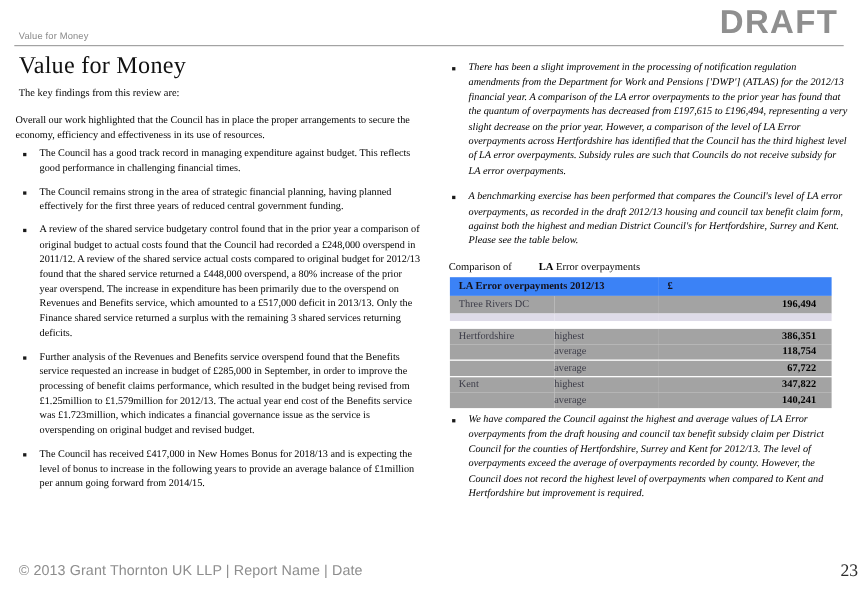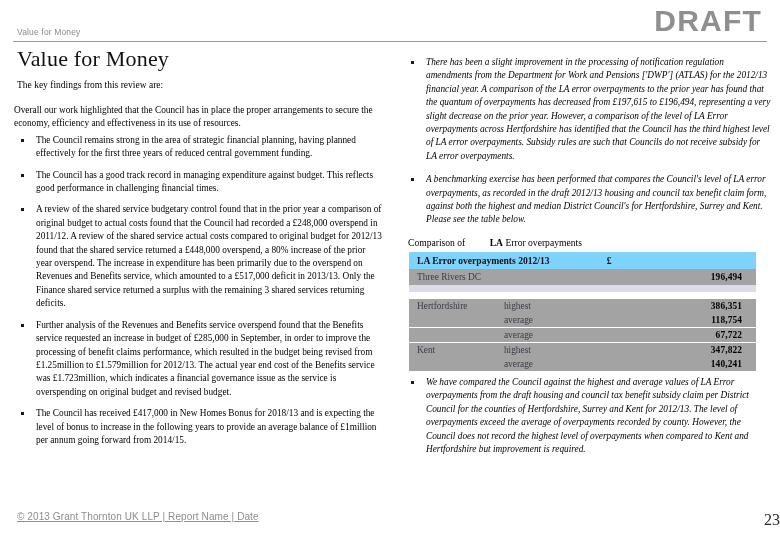--- a/index.html
+++ b/index.html
@@ -140,21 +140,21 @@
     font-weight: normal;
     text-align: left;
     vertical-align: middle;
     height: 14px;
   }
   #lat-table .c1 { width: 126px; padding-left: 8px; }
   #lat-table .c2 { width: 118px; }
   #lat-table .c3 { width: 103px; text-align: right; padding-right: 14px; }
 
   #lat-table thead th {
-    background: #7dd3fc;
+    background: #3b82f6;
     color: #141018;
     font-weight: bold;
     height: 17px;
     font-size: 9.6px;
   }
   #lat-table thead th.c3 {
     font-weight: bold;
     text-align: left;
     padding-left: 8px;
     padding-right: 0;
@@ -181,25 +181,24 @@
   }
   #lat-table td.c3 { font-weight: bold; letter-spacing: 0.1px; }
   #lat-table td.c1, #lat-table td.c2 { color: #3c3c48; }
 
   
   #footer-text {
     position: absolute;
     left: 17px;
     top: 511px;
     font-family: "Liberation Sans", sans-serif;
-    font-size: 10px;
+    font-size: 13px;
     color: #8d8d8d;
     letter-spacing: 0.1px;
     white-space: nowrap;
-    text-decoration: underline;
   }
   #page-number {
     position: absolute;
     right: 0;
     top: 511px;
     font-family: "Liberation Serif", serif;
     font-size: 16px;
     color: #2b2b2b;
   }
 </style>
@@ -211,22 +210,22 @@
   <div id="draft-stamp">DRAFT</div>
   <div id="header-rule"></div>
 </div>
 
 <div id="page-title">Value for Money</div>
 <div id="title-sub">The key findings from this review are:</div>
 
 <div id="col-left">
   <p class="para">Overall our work highlighted that the Council has in place the proper arrangements to secure the economy, efficiency and effectiveness in its use of resources.</p>
   <ul class="bullets tight">
+    <li>The Council has a good track record in managing expenditure against budget. This reflects good performance in challenging financial times.</li>
     <li>The Council remains strong in the area of strategic financial planning, having planned effectively for the first three years of reduced central government funding.</li>
-    <li>The Council has a good track record in managing expenditure against budget. This reflects good performance in challenging financial times.</li>
     <li>A review of the shared service budgetary control found that in the prior year a comparison of original budget to actual costs found that the Council had recorded a £248,000 overspend in 2011/12. A review of the shared service actual costs compared to original budget for 2012/13 found that the shared service returned a £448,000 overspend, a 80% increase of the prior year overspend. The increase in expenditure has been primarily due to the overspend on Revenues and Benefits service, which amounted to a £517,000 deficit in 2013/13. Only the Finance shared service returned a surplus with the remaining 3 shared services returning deficits.</li>
     <li>Further analysis of the Revenues and Benefits service overspend found that the Benefits service requested an increase in budget of £285,000 in September, in order to improve the processing of benefit claims performance, which resulted in the budget being revised from £1.25million to £1.579million for 2012/13. The actual year end cost of the Benefits service was £1.723million, which indicates a financial governance issue as the service is overspending on original budget and revised budget.</li>
     <li>The Council has received £417,000 in New Homes Bonus for 2018/13 and is expecting the level of bonus to increase in the following years to provide an average balance of £1million per annum going forward from 2014/15.</li>
   </ul>
 </div>
 
 <div id="col-right">
   <ul class="bullets">
     <li>There has been a slight improvement in the processing of notification regulation amendments from the Department for Work and Pensions ['DWP'] (ATLAS) for the 2012/13 financial year. A comparison of the LA error overpayments to the prior year has found that the quantum of overpayments has decreased from £197,615 to £196,494, representing a very slight decrease on the prior year. However, a comparison of the level of LA Error overpayments across Hertfordshire has identified that the Council has the third highest level of LA error overpayments.  Subsidy rules are such that Councils do not receive subsidy for LA error overpayments.</li>
     <li>A benchmarking exercise has been performed that compares the Council's level of LA error overpayments, as recorded in the draft 2012/13 housing and council tax benefit claim form, against both the highest and median District Council's for Hertfordshire, Surrey and Kent. Please see the table below.</li>

